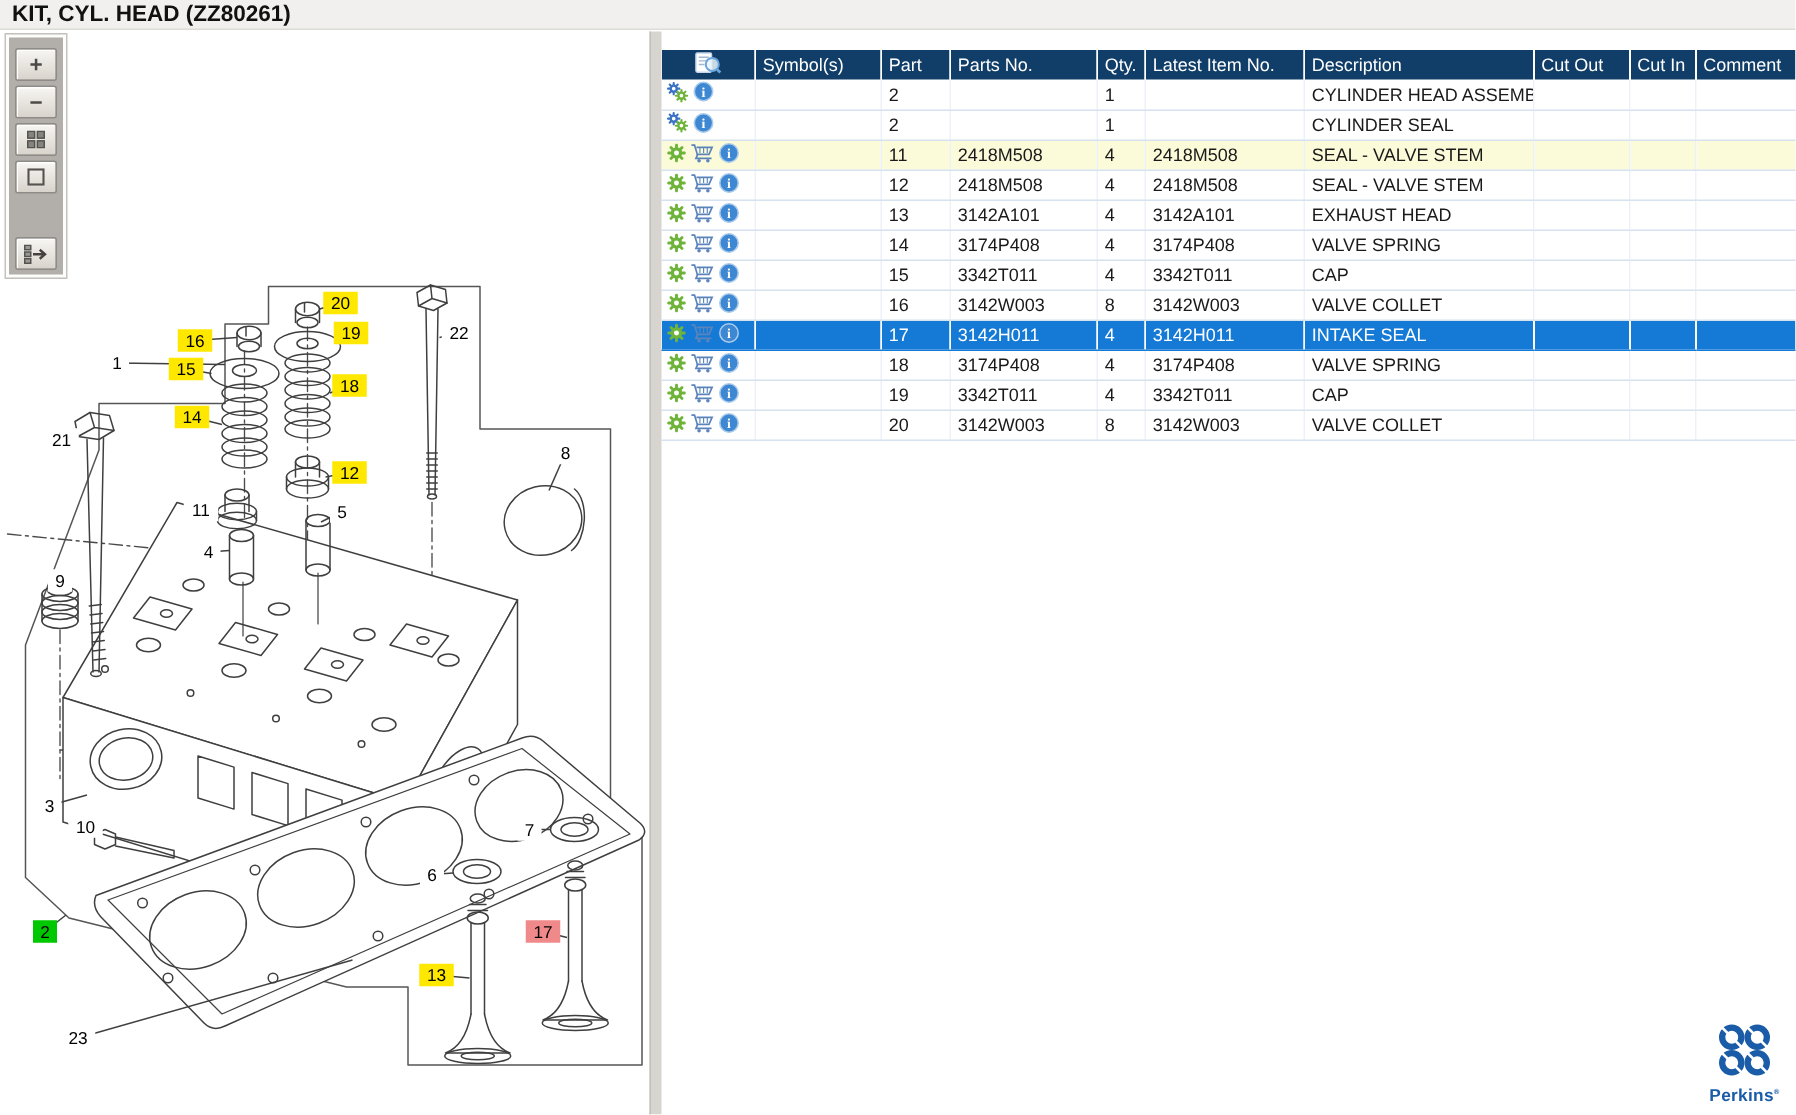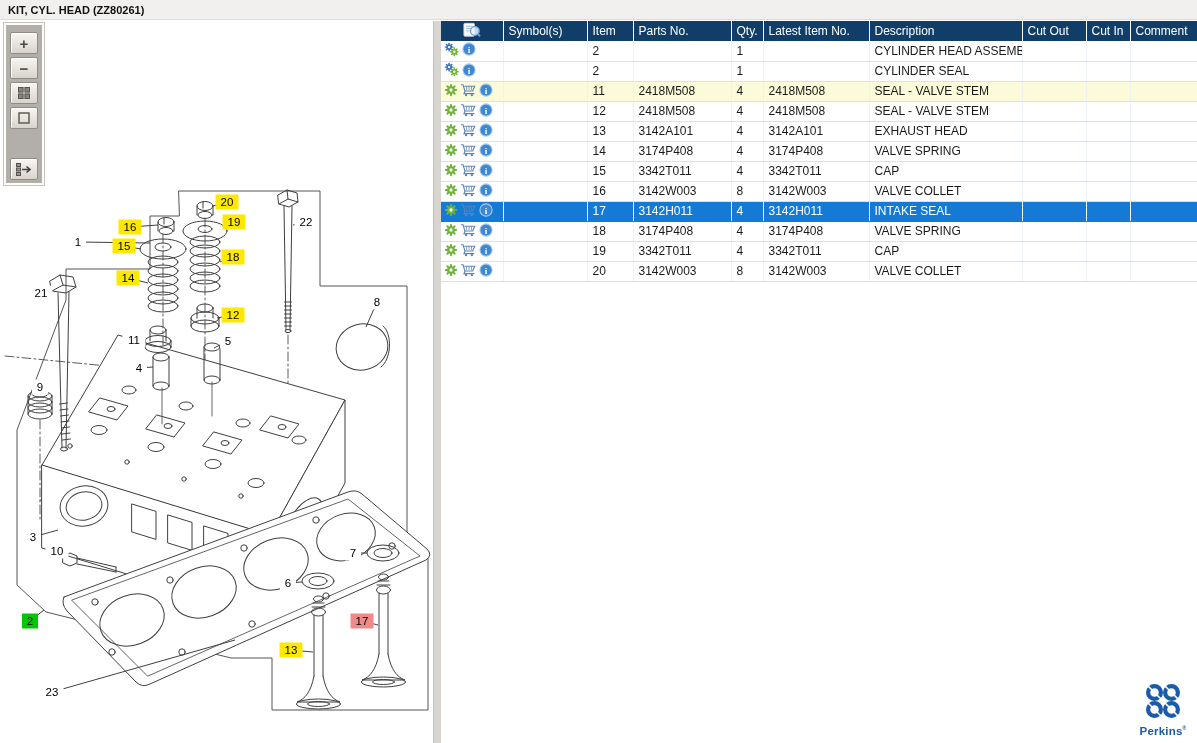--- a/index.html
+++ b/index.html
@@ -5,21 +5,21 @@
   html,body { margin:0; padding:0; }
   body {
     width:1197px; height:743px; position:relative; overflow:hidden;
     background:#ffffff; font-family:"Liberation Sans", sans-serif;
     -webkit-font-smoothing:antialiased;
   }
   
   .titlebar {
     position:absolute; left:0; top:0; width:1197px; height:20px;
     background:#f1f0ee; border-bottom:1px solid #dddbd7;
-    font-size:11px; font-weight:bold; color:#111;
+    font-size:15px; font-weight:bold; color:#111;
     line-height:20px; padding-left:8px; box-sizing:border-box;
   }
   
   .diagram-pane {
     position:absolute; left:0; top:21px; width:433px; height:722px;
     background:#fff;
   }
   #diagram-svg { position:absolute; left:0; top:0; }
   
   .dtoolbar {
@@ -40,21 +40,21 @@
   .tbtn svg { display:block; }
   
   .splitter {
     position:absolute; left:433px; top:21px; width:8px; height:722px;
     background:#d8d5d0; border-left:1px solid #c2bfba; box-sizing:border-box;
   }
   
   .table-pane { position:absolute; left:441px; top:21px; width:756px; }
   table.parts {
     border-collapse:collapse; table-layout:fixed; width:756px;
-    font-size:12px; color:#1a1a1a;
+    font-size:12px; color:#1a1a1a;margin-top:12px;
   }
   table.parts th {
     background:#113e69; color:#fff; font-weight:normal; text-align:left;
     height:20px; padding:0 5px; border-right:1px solid #ffffff;
     overflow:hidden; white-space:nowrap; box-sizing:border-box; font-size:12px;
   }
   table.parts th.iconcol { text-align:center; padding:0; }
   table.parts td {
     height:20px; padding:0 5px; box-sizing:border-box;
     border-bottom:1px solid #d7e2f0; border-right:1px solid #edf2f8;
@@ -426,21 +426,21 @@
       </colgroup>
     <thead>
         <tr id="head-row">
           <th class="iconcol"><svg width="18" height="16" viewBox="0 0 19 16">
               <rect x="1" y="1" width="11" height="13.5" rx="1" fill="#fff" stroke="#c6d6e8"></rect>
               <path d="M3,4 h7 M3,6.5 h7 M3,9 h4" stroke="#9fb8d2" stroke-width="1" fill="none"></path>
               <circle cx="12.5" cy="9" r="4.6" fill="#eaf3fc" fill-opacity="0.85" stroke="#6aa4dd" stroke-width="1.4"></circle>
               <path d="M15.8,12.4 l2.3,2.3" stroke="#6aa4dd" stroke-width="2" fill="none"></path>
             </svg></th>
           <th>Symbol(s)</th>
-          <th>Item</th>
+          <th>Part</th>
           <th>Parts No.</th>
           <th>Qty.</th>
           <th>Latest Item No.</th>
           <th>Description</th>
           <th>Cut Out</th>
           <th>Cut In</th>
           <th>Comment</th>
         </tr>
       </thead>
     <tbody id="body-rows">

